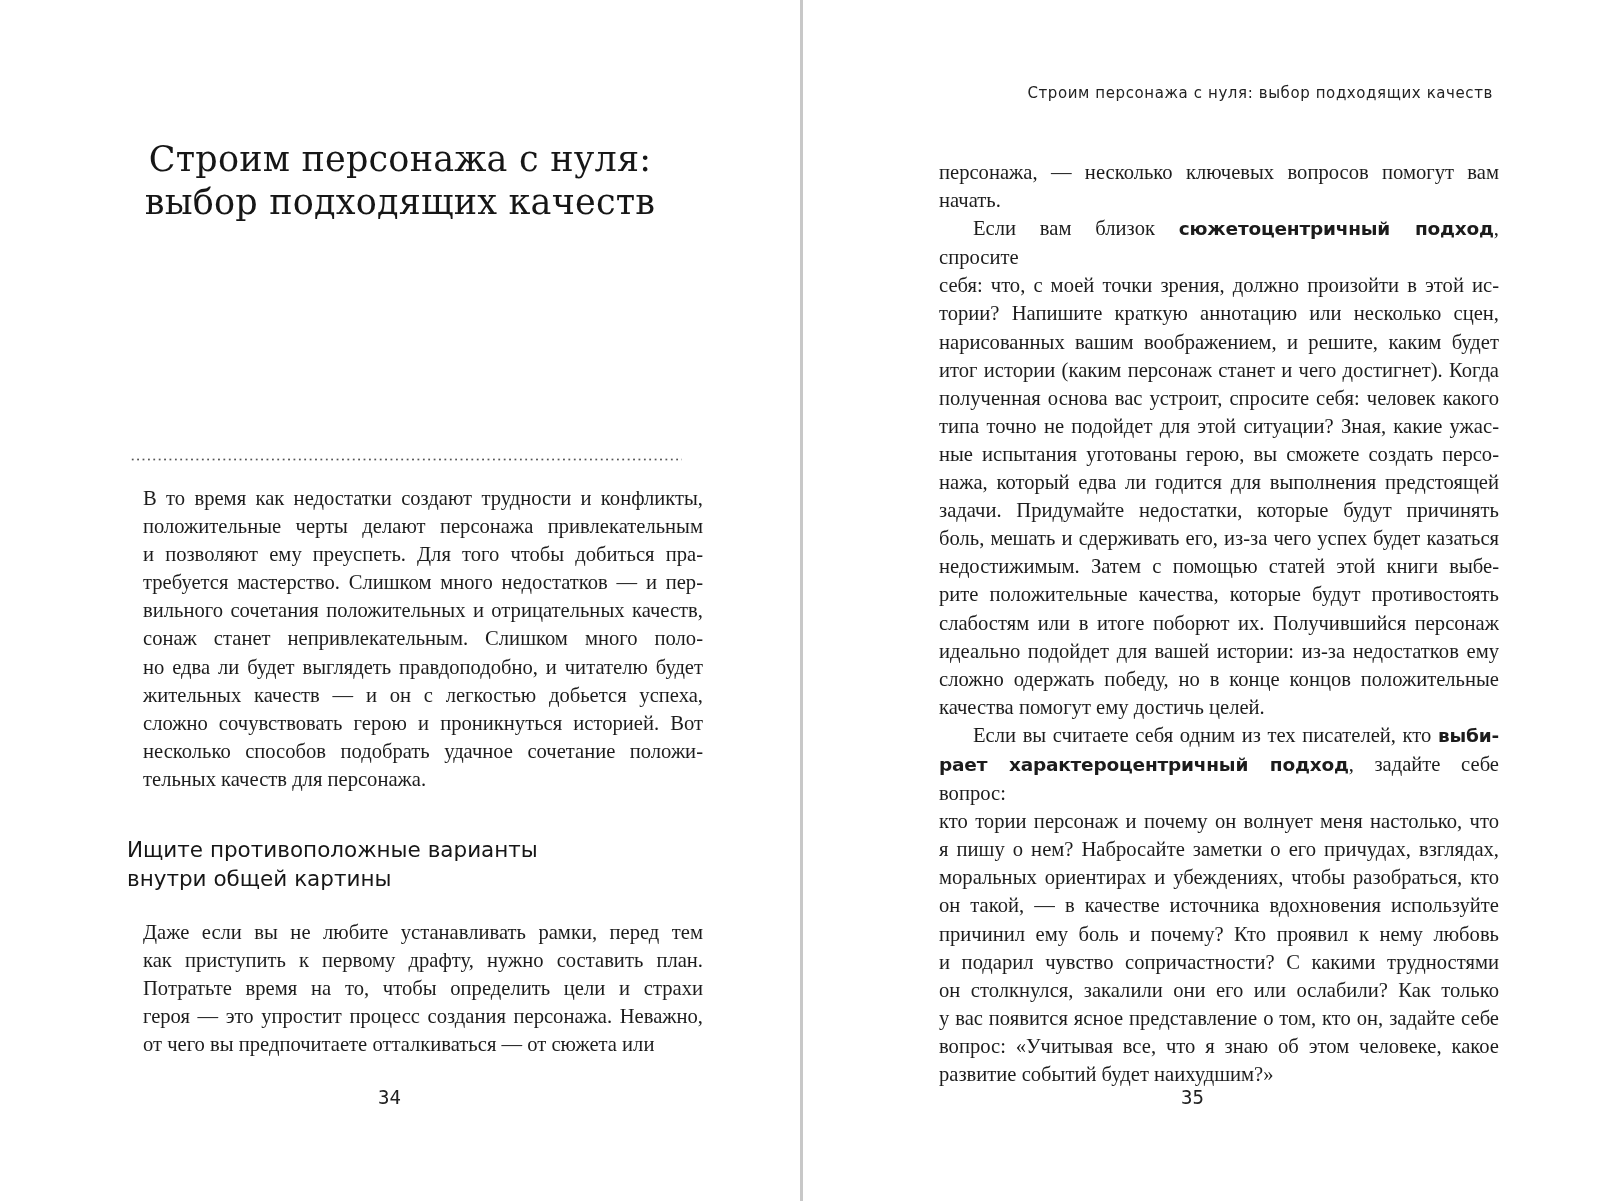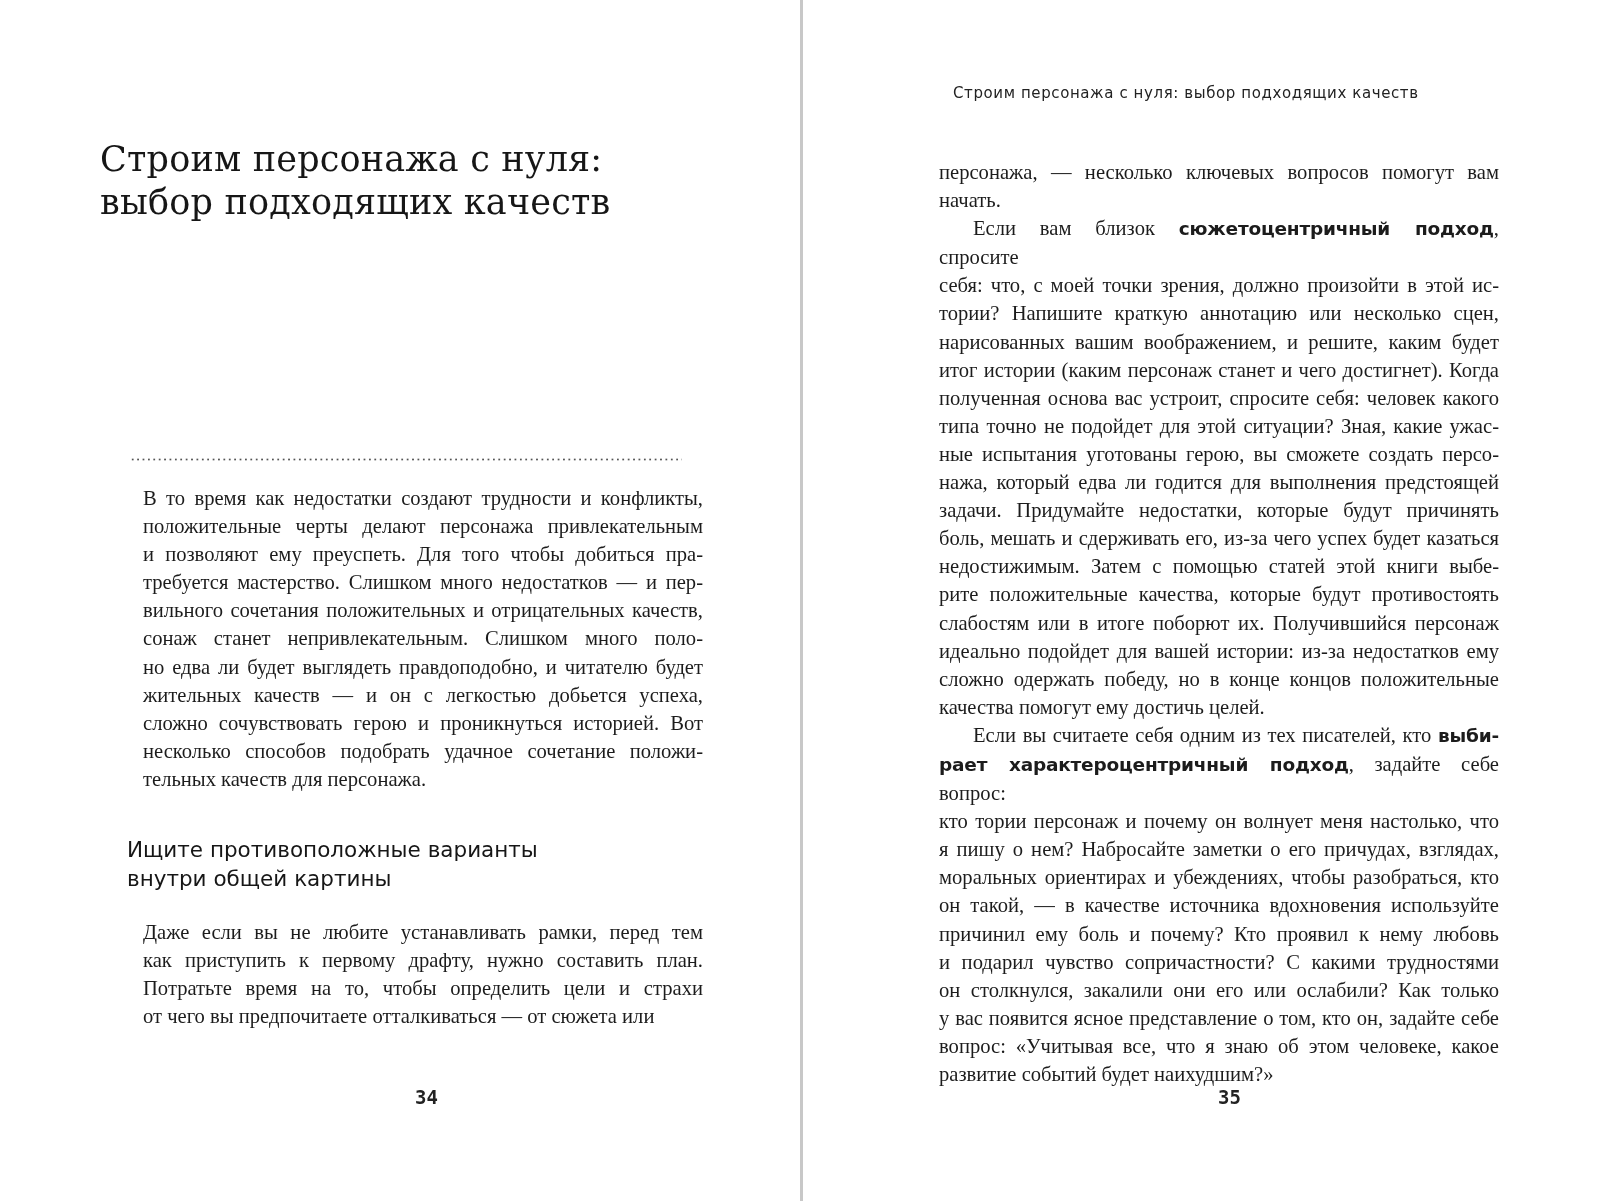--- a/index.html
+++ b/index.html
@@ -5,21 +5,21 @@
   html, body { margin: 0; padding: 0; background: #ffffff; }
   body { width: 1600px; height: 1201px; position: relative; overflow: hidden; color: #1a1a1a; }
   .spread { position: absolute; left: 0; top: 0; width: 1600px; height: 1201px; background: #ffffff; }
   .gutter { position: absolute; left: 800px; top: 0; width: 3px; height: 1201px; background: #c8c8c8; }
   .page { position: absolute; top: 0; height: 1201px; }
   .page-left { left: 0; width: 800px; }
   .page-right { left: 803px; width: 797px; }
 
   .chapter-title {
     position: absolute; left: 100px; width: 600px; top: 138px;
-    font-family: "DejaVu Serif", serif;
+    text-align: center; font-family: "DejaVu Serif", serif;
     font-size: 35px; line-height: 43px; color: #161616; margin: 0; font-weight: normal;
     letter-spacing: 0.2px;
   }
   .dots {
     position: absolute; left: 130px; top: 458px; width: 552px; height: 3px;
     background-image: radial-gradient(circle, #555 0.9px, transparent 1.2px);
     background-size: 5.4px 3px; background-repeat: repeat-x;
   }
   .body-text {
     font-family: "Liberation Serif", serif; font-size: 20.6px; line-height: 28.1px;
@@ -27,31 +27,31 @@
   }
   .left-intro { position: absolute; left: 127px; width: 560px; top: 468px; }
   .section-heading {
     position: absolute; left: 127px; top: 835px; width: 560px;
     font-family: "DejaVu Sans", sans-serif; font-size: 21.5px; line-height: 29px;
     color: #161616; margin: 0; font-weight: normal;
   }
   .left-para2 { position: absolute; left: 127px; width: 560px; top: 902px; }
 
   .running-head {
-    position: absolute; left: 150px; width: 540px; top: 84px; text-align: left;
+    position: absolute; left: 150px; width: 540px; top: 84px; text-align: right;
     font-family: "DejaVu Sans", sans-serif; font-size: 15px; letter-spacing: 0.6px; color: #222;
   }
   .right-body { position: absolute; left: 120px; width: 560px; top: 142px; }
   .right-body p { margin: 0; }
   .indent { text-indent: 34px; }
   .b { font-family: "DejaVu Sans", sans-serif; font-weight: bold; font-size: 18.5px; letter-spacing: -0.2px; }
 
   .page-num {
     position: absolute; top: 1086px; font-family: "DejaVu Sans Mono", monospace;
-    font-size: 19px; color: #222; width: 60px; text-align: right; font-weight: bold;
+    font-size: 19px; color: #222; width: 60px; text-align: left;
   }
   .pn-left { left: 378px; }
   .pn-right { left: 378px; }
   .line { display: block; text-align: justify; text-align-last: justify; }
   .line.last { text-align-last: left; }
 </style>
 </head>
 <body>
 
 <div class="spread">
@@ -80,20 +80,21 @@
 
     <h2 class="section-heading">
       <span style="display:block">Ищите противоположные варианты</span>
       <span style="display:block">внутри общей картины</span>
     </h2>
 
     <div class="body-text left-para2" id="section">
         <span class="line">Даже если вы не любите устанавливать рамки, перед тем</span>
         <span class="line">как приступить к первому драфту, нужно составить план.</span>
         <span class="line">Потратьте время на то, чтобы определить цели и страхи</span>
+        <span class="line">героя — это упростит процесс создания персонажа. Неважно,</span>
         <span class="line last">от чего вы предпочитаете отталкиваться — от сюжета или</span>
       </div>
 
     <div class="page-num pn-left">34</div>
   </div>
 
   <div class="gutter"></div>
 
   <div class="page page-right">
     <div class="running-head">Строим персонажа с нуля: выбор подходящих качеств</div>

